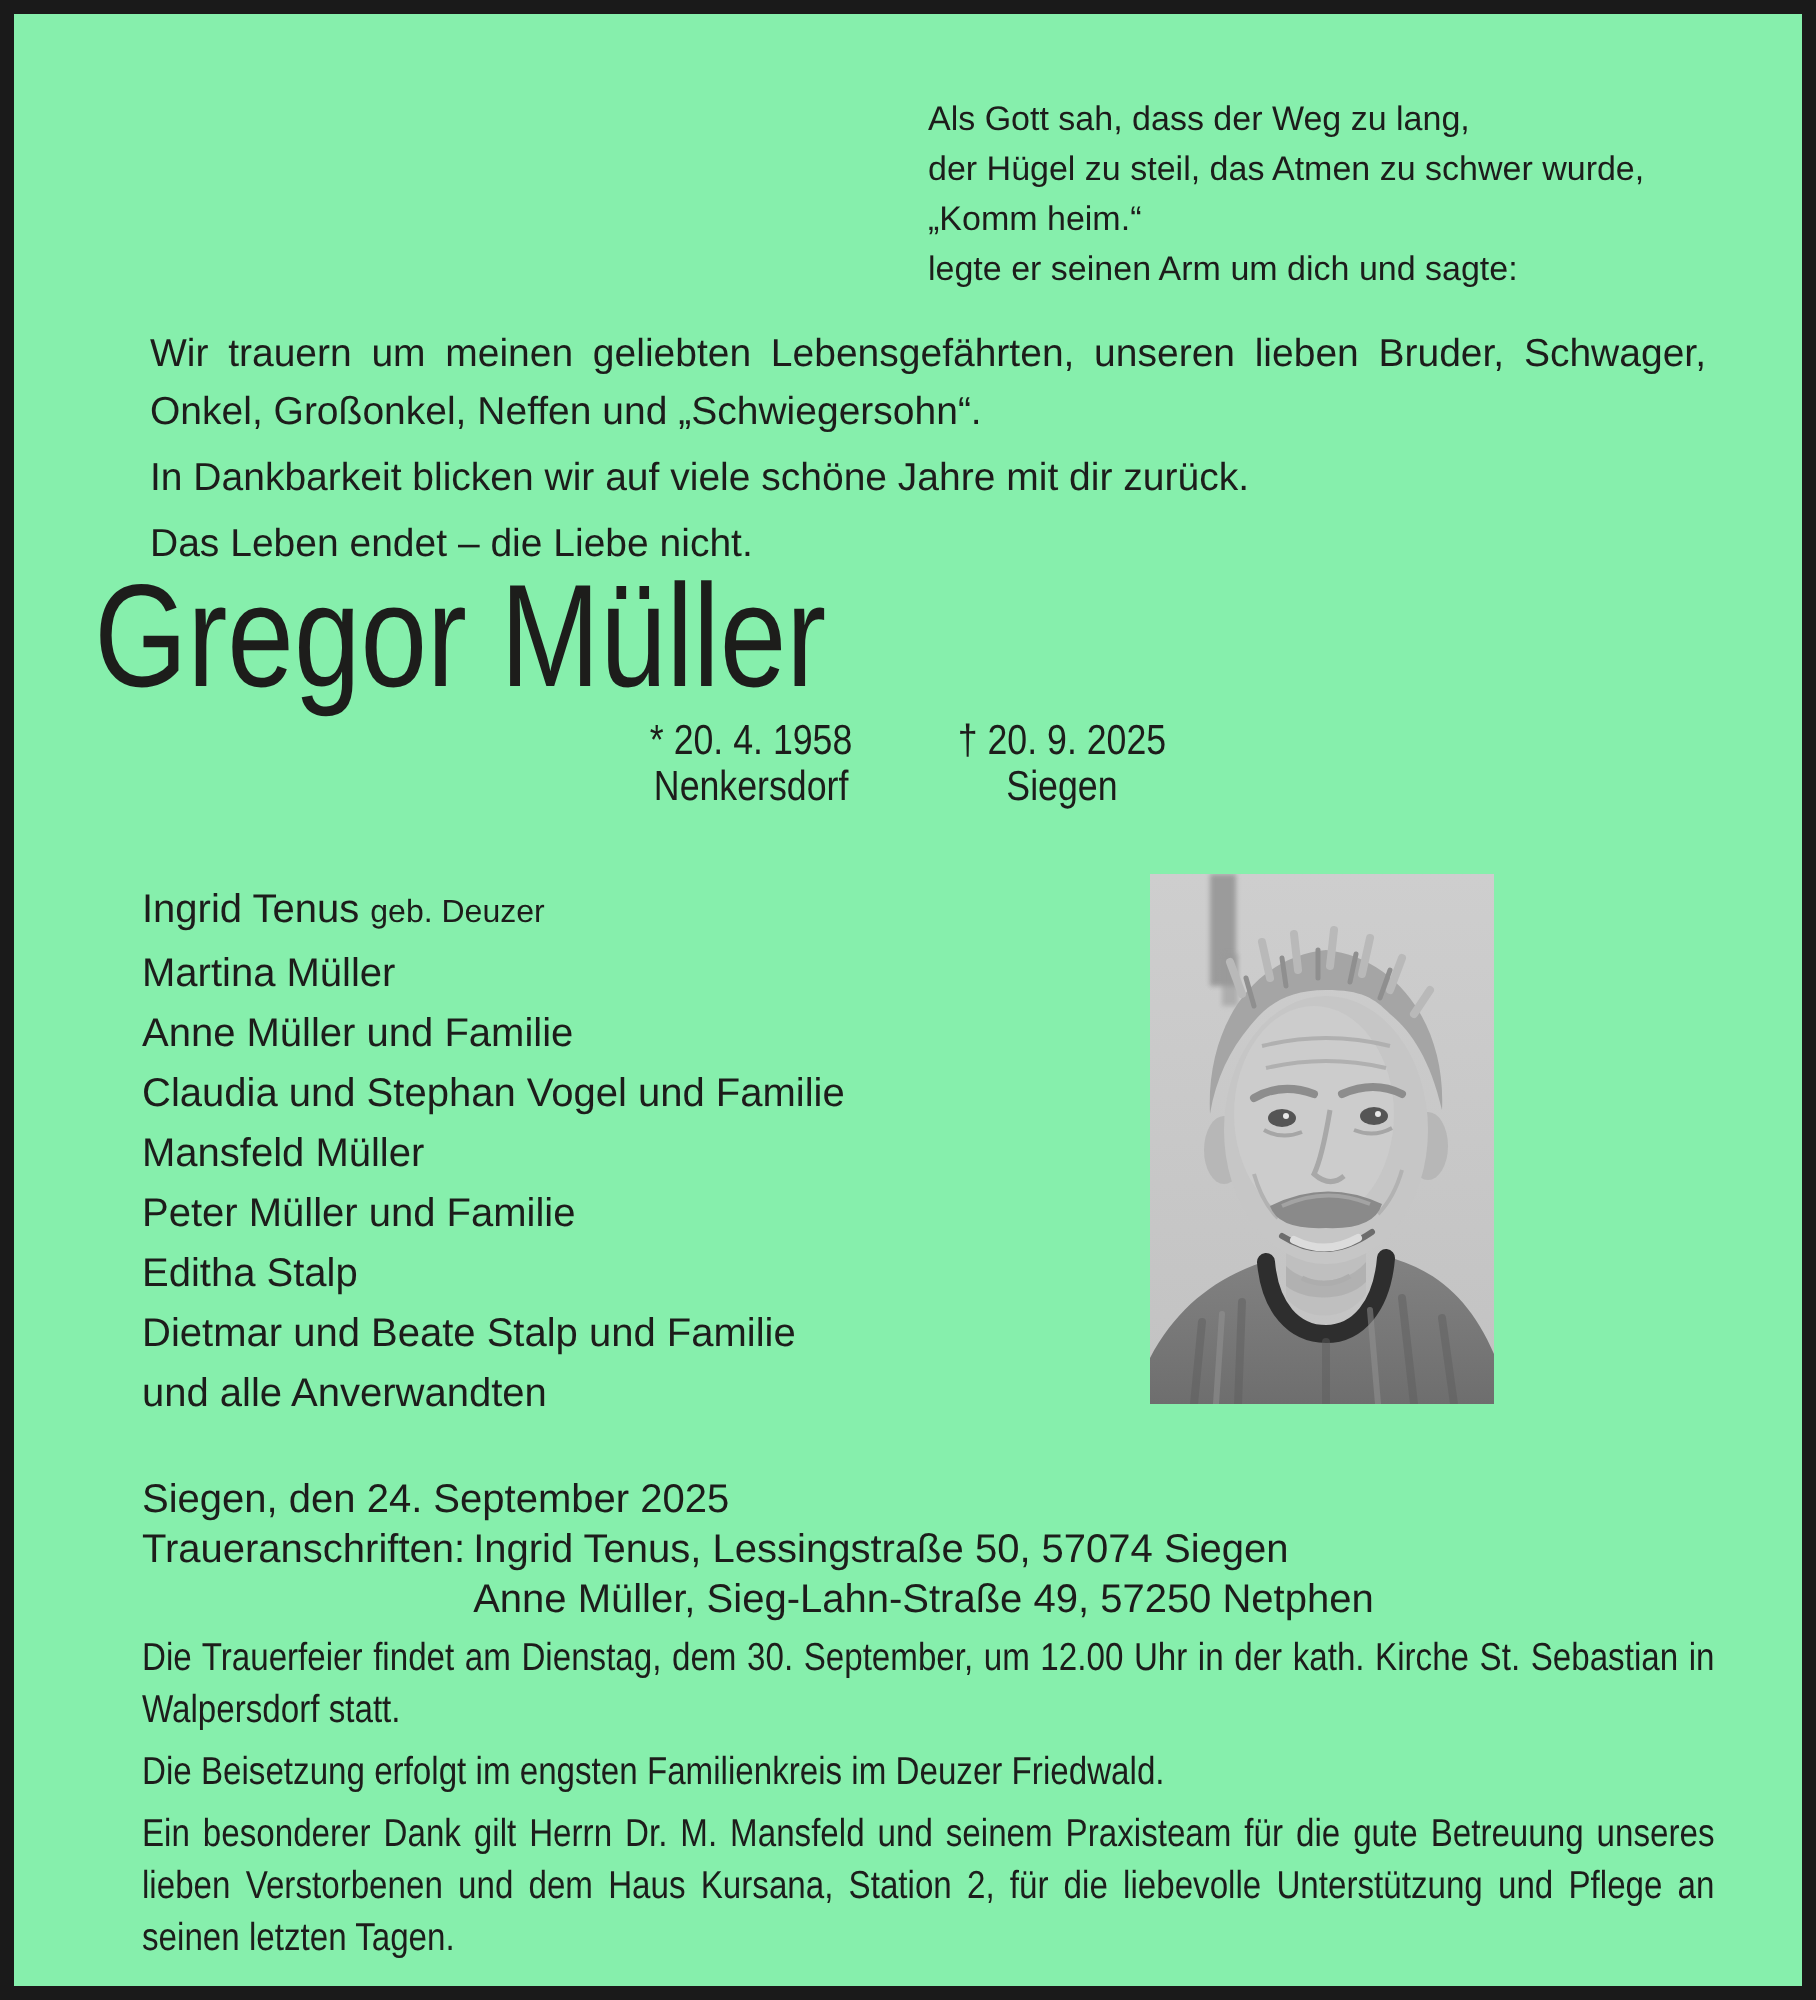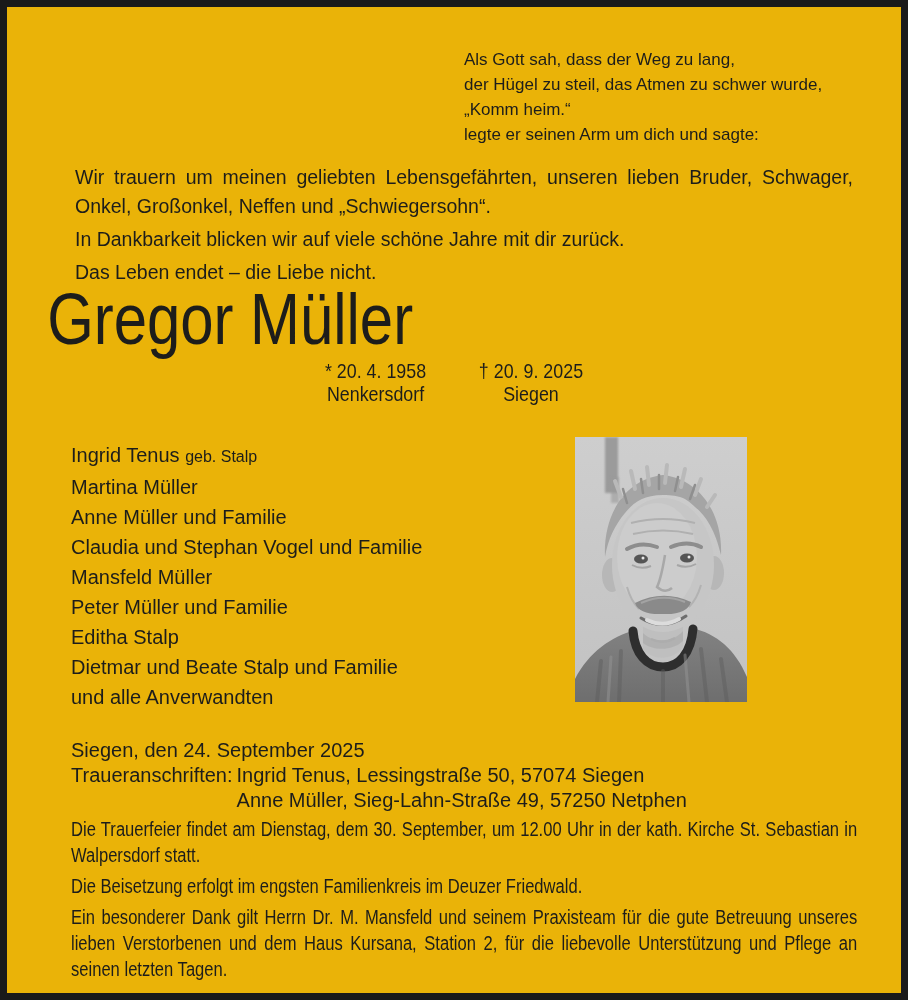--- a/index.html
+++ b/index.html
@@ -2,21 +2,21 @@
 <html lang="de"><head>
 <meta charset="utf-8">
 <style>
   html,body{margin:0;padding:0;background:#ffffff;}
   body{font-family:"Liberation Sans","DejaVu Sans",sans-serif;color:#1d1d1b;}
   .page{
     position:relative;
     width:908px;height:1000px;
     box-sizing:border-box;
     border:7px solid #1a1a1a;
-    background:#eab308;
+    background:#86efac;
     overflow:hidden;
   }
   
   .verse{
     position:absolute;left:457px;top:40px;width:400px;
     font-size:17px;line-height:25px;
   }
   
   .intro{
     position:absolute;left:64px;top:152px;width:786px;
@@ -100,21 +100,21 @@
     </div>
     <div class="date-col">
       <div>† 20. 9. 2025</div>
       <div>Siegen</div>
     </div>
   </div>
 
   <div class="mourners">
     <div>
       <span>Ingrid Tenus</span>
-      <span class="note">geb. Stalp</span>
+      <span class="note">geb. Deuzer</span>
     </div>
     <div>Martina Müller</div>
     <div>Anne Müller und Familie</div>
     <div>Claudia und Stephan Vogel und Familie</div>
     <div>Mansfeld Müller</div>
     <div>Peter Müller und Familie</div>
     <div>Editha Stalp</div>
     <div>Dietmar und Beate Stalp und Familie</div>
     <div>und alle Anverwandten</div>
   </div>

